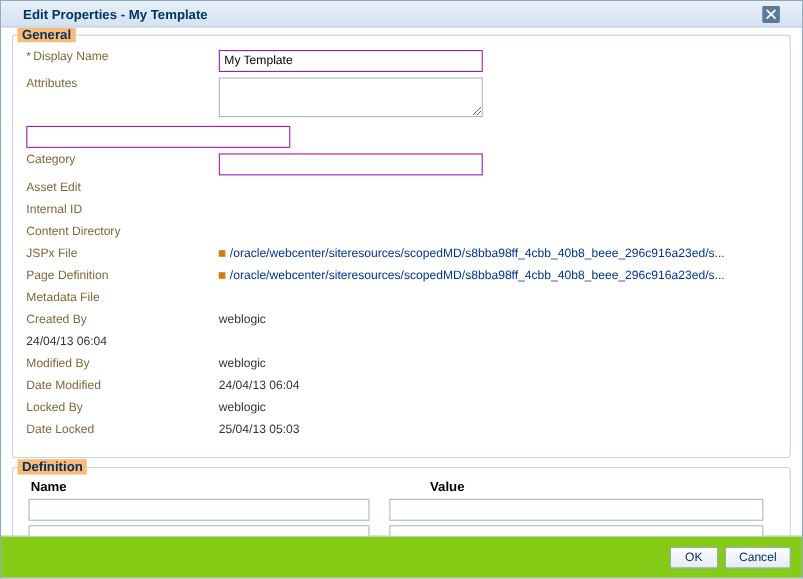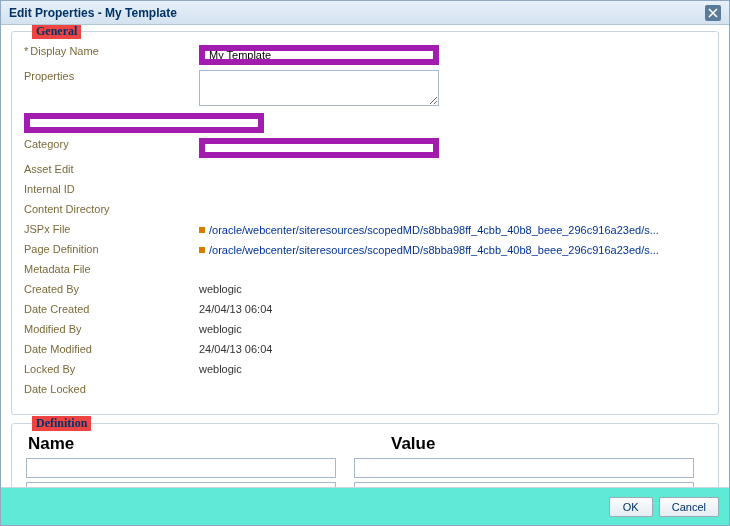--- a/index.html
+++ b/index.html
@@ -9,21 +9,21 @@
     font-size: 11px;
     background: #fff;
     width: 730px;
     height: 526px;
     overflow: hidden;
     border: 1px solid #8ea8c0;
   }
   .titlebar {
     background: linear-gradient(#e8f0f8, #d4e2f0);
     border-bottom: 1px solid #b0c4d8;
-    padding: 4px 8px;
+    padding: 4px 20px;
     display: flex;
     justify-content: space-between;
     align-items: center;
     height: 24px;
   }
   .titlebar-title {
     font-weight: bold;
     color: #003366;
     font-size: 12px;
   }
@@ -47,27 +47,26 @@
   .fieldset {
     border: 1px solid #c8d6e4;
     border-radius: 3px;
     padding: 10px 12px 14px 12px;
     margin-bottom: 8px;
     position: relative;
   }
   .fieldset-legend {
     position: absolute;
     top: -8px;
-    left: 20px;
-    background: #ef4444;
+    left: 4px;
+    background: #fdba74;
     padding: 0 4px;
     color: #003366;
     font-weight: bold;
     font-size: 12px;
-    font-family: Liberation Serif, serif;
   }
   .form-row {
     display: flex;
     align-items: flex-start;
     margin-bottom: 2px;
     min-height: 18px;
   }
   .form-label {
     width: 175px;
     text-align: left;
@@ -79,21 +78,21 @@
     color: #7a6a3a;
     margin-right: 2px;
   }
   .form-value {
     flex: 1;
     color: #333;
     padding-top: 3px;
   }
   .text-input {
     width: 240px;
-    border: 6px solid #a21caf;
+    border: 1px solid #a21caf;
     padding: 2px 4px;
     font-family: inherit;
     font-size: 11px;
     height: 20px;
   }
   .textarea-input {
     width: 240px;
     height: 36px;
     border: 1px solid #a8b8c8;
     padding: 2px 4px;
@@ -119,21 +118,21 @@
     vertical-align: middle;
   }
   .attr-header-row {
     display: flex;
     margin-bottom: 4px;
     padding: 0 4px;
   }
   .attr-header {
     color: #000;
     font-weight: bold;
-    font-size: 17px;
+    font-size: 12px;
   }
   .attr-header.name { width: 330px; }
   .attr-header.value { flex: 1; margin-left: 33px; }
   .attr-row {
     display: flex;
     gap: 18px;
     margin-bottom: 4px;
     padding: 0 2px;
   }
   .attr-input {
@@ -142,21 +141,21 @@
     font-family: inherit;
     font-size: 11px;
     height: 20px;
   }
   .attr-input.name { width: 310px; }
   .attr-input.value { width: 340px; }
   .button-bar {
     border-top: 1px solid #c8d6e4;
     padding: 6px 10px;
     text-align: right;
-    background: #5eead4;
+    background: #84cc16;
     height: 38px;
     display: flex;
     justify-content: flex-end;
     align-items: center;
     gap: 6px;
   }
   .dlg-btn {
     padding: 3px 12px;
     border: 1px solid #9aaab8;
     background: linear-gradient(#fdfdfd, #e4ecf3);
@@ -184,21 +183,21 @@
 
   <div class="fieldset">
     <div class="fieldset-legend">General</div>
 
     <div class="form-row">
       <div class="form-label"><span class="req">*</span><span>Display Name</span></div>
       <div class="form-value"><input class="text-input" value="My Template" style=""></div>
     </div>
 
     <div class="form-row">
-      <div class="form-label">Properties</div>
+      <div class="form-label">Attributes</div>
       <div class="form-value"><textarea class="textarea-input" style=""></textarea></div>
     </div>
 
     <div class="form-row">
       <div class="form-value"><input class="text-input" value="" style=""></div>
     </div>
 
     <div class="form-row">
       <div class="form-label">Category</div>
       <div class="form-value"><input class="text-input" value="" style=""></div>
@@ -235,41 +234,41 @@
       <div class="form-label">Metadata File</div>
       <div class="form-value"></div>
     </div>
 
     <div class="form-row">
       <div class="form-label">Created By</div>
       <div class="form-value">weblogic</div>
     </div>
 
     <div class="form-row">
-      <div class="form-label">Date Created</div>
       <div class="form-value">24/04/13 06:04</div>
     </div>
 
     <div class="form-row">
       <div class="form-label">Modified By</div>
       <div class="form-value">weblogic</div>
     </div>
 
     <div class="form-row">
       <div class="form-label">Date Modified</div>
       <div class="form-value">24/04/13 06:04</div>
     </div>
 
     <div class="form-row">
       <div class="form-label">Locked By</div>
       <div class="form-value">weblogic</div>
     </div>
 
     <div class="form-row">
       <div class="form-label">Date Locked</div>
+      <div class="form-value">25/04/13 05:03</div>
     </div>
   </div>
 
   <div class="fieldset">
     <div class="fieldset-legend">Definition</div>
 
     <div class="attr-header-row">
       <div class="attr-header name">Name</div>
       <div class="attr-header value">Value</div>
     </div>

